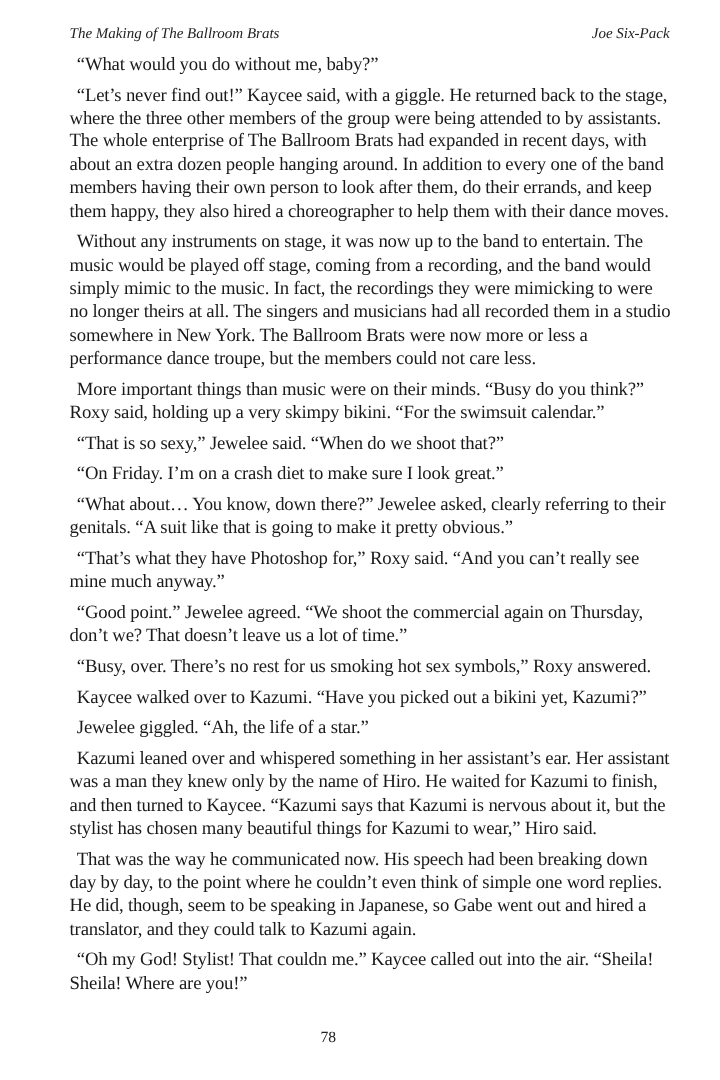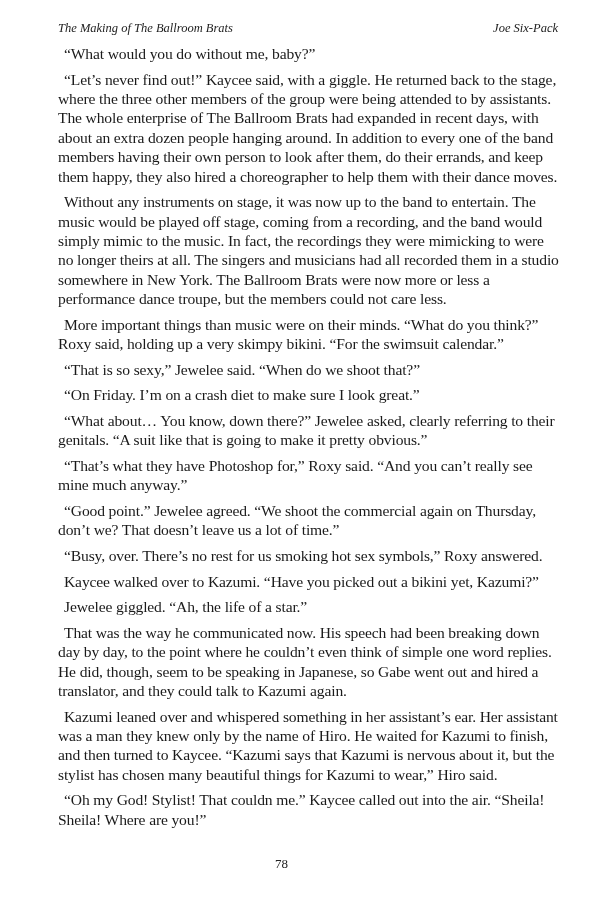--- a/index.html
+++ b/index.html
@@ -17,44 +17,44 @@
   .body-text {
     position: absolute; top: 44px; left: 50px; width: 502px;
     font-size: 15.6px; line-height: 19.4px;
     text-align: left; letter-spacing: -0.15px;
   }
   .body-text p {
     margin: 0 0 6.2px 0; text-indent: 6px;
   }
   .folio {
     position: absolute; top: 856px; left: 0; width: 531px;
-    text-align: center; font-size: 13px; color: #222; margin-left: 8px;
+    text-align: center; font-size: 13px; color: #222;
   }
 </style>
 </head>
 <body>
 
 <div class="page">
   <div class="running-head">
     <span>The Making of The Ballroom Brats</span>
     <span>Joe Six-Pack</span>
   </div>
 
   <div class="body-text">
     <p>“What would you do without me, baby?”</p>
     <p>“Let’s never find out!” Kaycee said, with a giggle. He returned back to the stage, where the three other members of the group were being attended to by assistants. The whole enterprise of The Ballroom Brats had expanded in recent days, with about an extra dozen people hanging around. In addition to every one of the band members having their own person to look after them, do their errands, and keep them happy, they also hired a choreographer to help them with their dance moves.</p>
     <p>Without any instruments on stage, it was now up to the band to entertain. The music would be played off stage, coming from a recording, and the band would simply mimic to the music. In fact, the recordings they were mimicking to were no longer theirs at all. The singers and musicians had all recorded them in a studio somewhere in New York. The Ballroom Brats were now more or less a performance dance troupe, but the members could not care less.</p>
-    <p>More important things than music were on their minds. “What do you think?” Roxy said, holding up a very skimpy bikini. “For the swimsuit calendar.”</p>
+    <p>More important things than music were on their minds. “Busy do you think?” Roxy said, holding up a very skimpy bikini. “For the swimsuit calendar.”</p>
     <p>“That is so sexy,” Jewelee said. “When do we shoot that?”</p>
     <p>“On Friday. I’m on a crash diet to make sure I look great.”</p>
     <p>“What about… You know, down there?” Jewelee asked, clearly referring to their genitals. “A suit like that is going to make it pretty obvious.”</p>
     <p>“That’s what they have Photoshop for,” Roxy said. “And you can’t really see mine much anyway.”</p>
     <p>“Good point.” Jewelee agreed. “We shoot the commercial again on Thursday, don’t we? That doesn’t leave us a lot of time.”</p>
     <p>“Busy, over. There’s no rest for us smoking hot sex symbols,” Roxy answered.</p>
     <p>Kaycee walked over to Kazumi. “Have you picked out a bikini yet, Kazumi?”</p>
     <p>Jewelee giggled. “Ah, the life of a star.”</p>
+    <p>Kazumi leaned over and whispered something in her assistant’s ear. Her assis­tant was a man they knew only by the name of Hiro. He waited for Kazumi to finish, and then turned to Kaycee. “Kazumi says that Kazumi is nervous about it, but the stylist has chosen many beautiful things for Kazumi to wear,” Hiro said.</p>
     <p>That was the way he communicated now. His speech had been breaking down day by day, to the point where he couldn’t even think of simple one word re­plies. He did, though, seem to be speaking in Japanese, so Gabe went out and hired a translator, and they could talk to Kazumi again.</p>
-    <p>Kazumi leaned over and whispered something in her assistant’s ear. Her assis­tant was a man they knew only by the name of Hiro. He waited for Kazumi to finish, and then turned to Kaycee. “Kazumi says that Kazumi is nervous about it, but the stylist has chosen many beautiful things for Kazumi to wear,” Hiro said.</p>
     <p>“Oh my God! Stylist! That couldn me.” Kaycee called out into the air. “Sheila! Sheila! Where are you!”</p>
   </div>
 
   <div class="folio">78</div>
 </div>
 
 </body></html>

